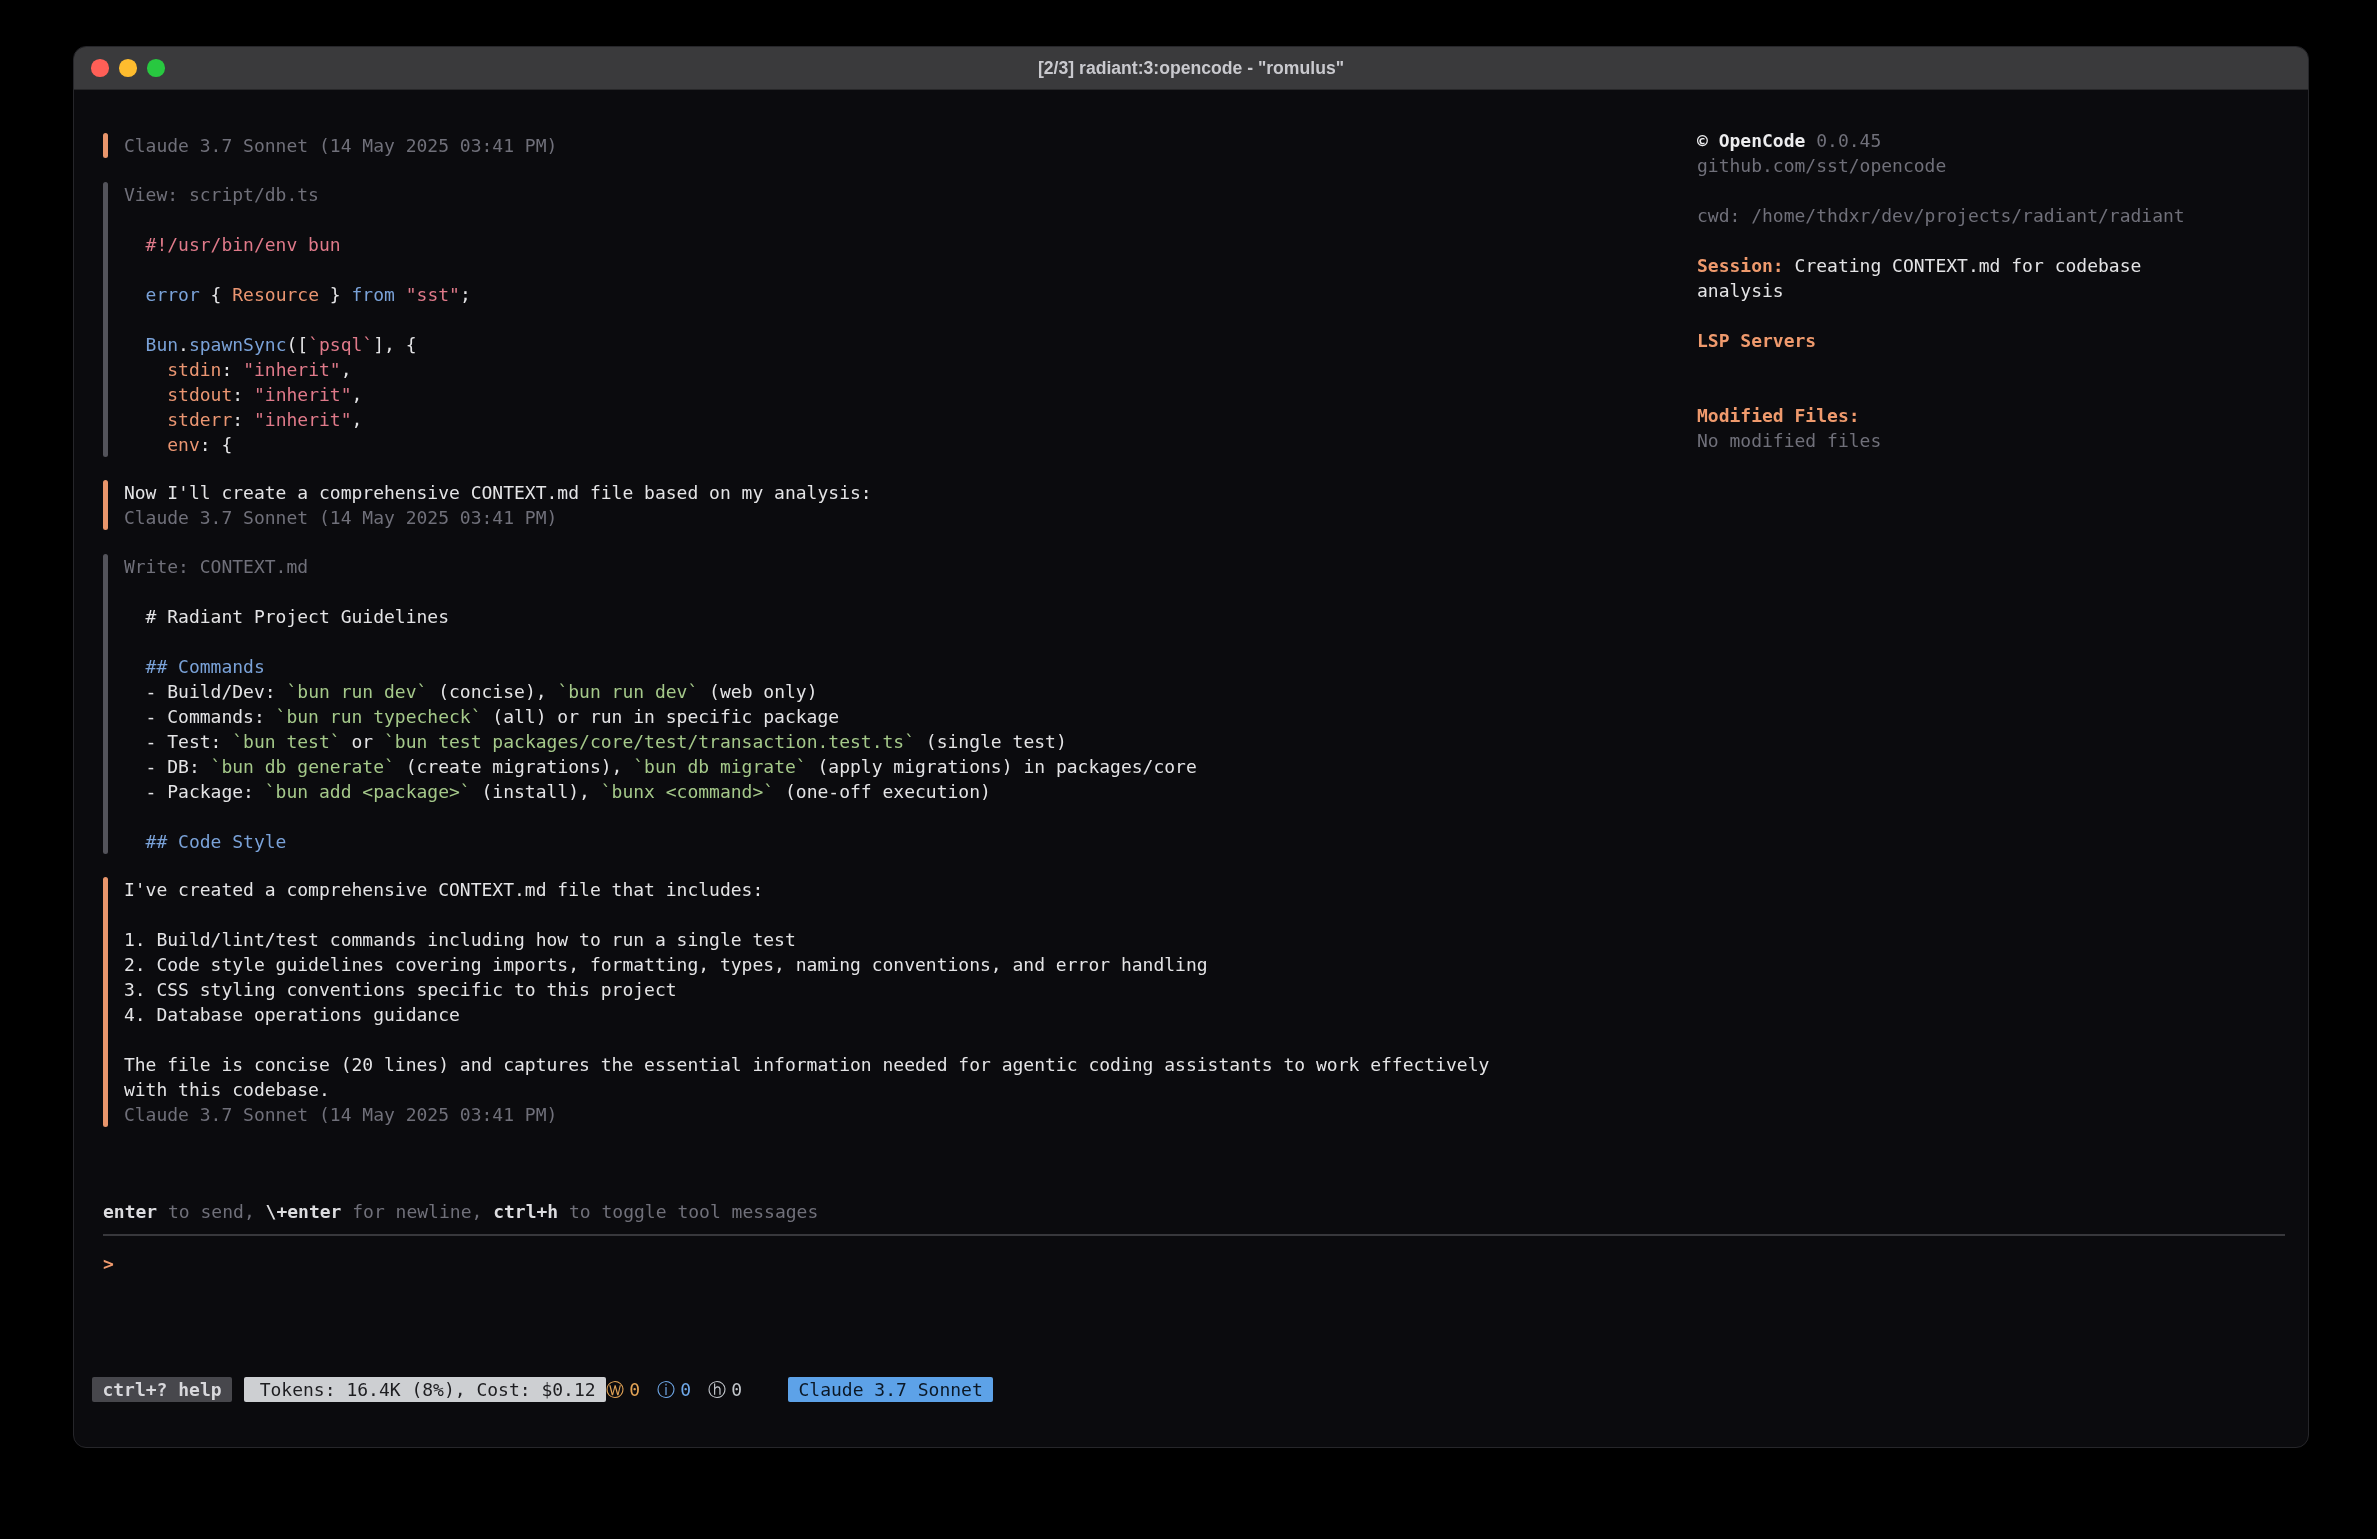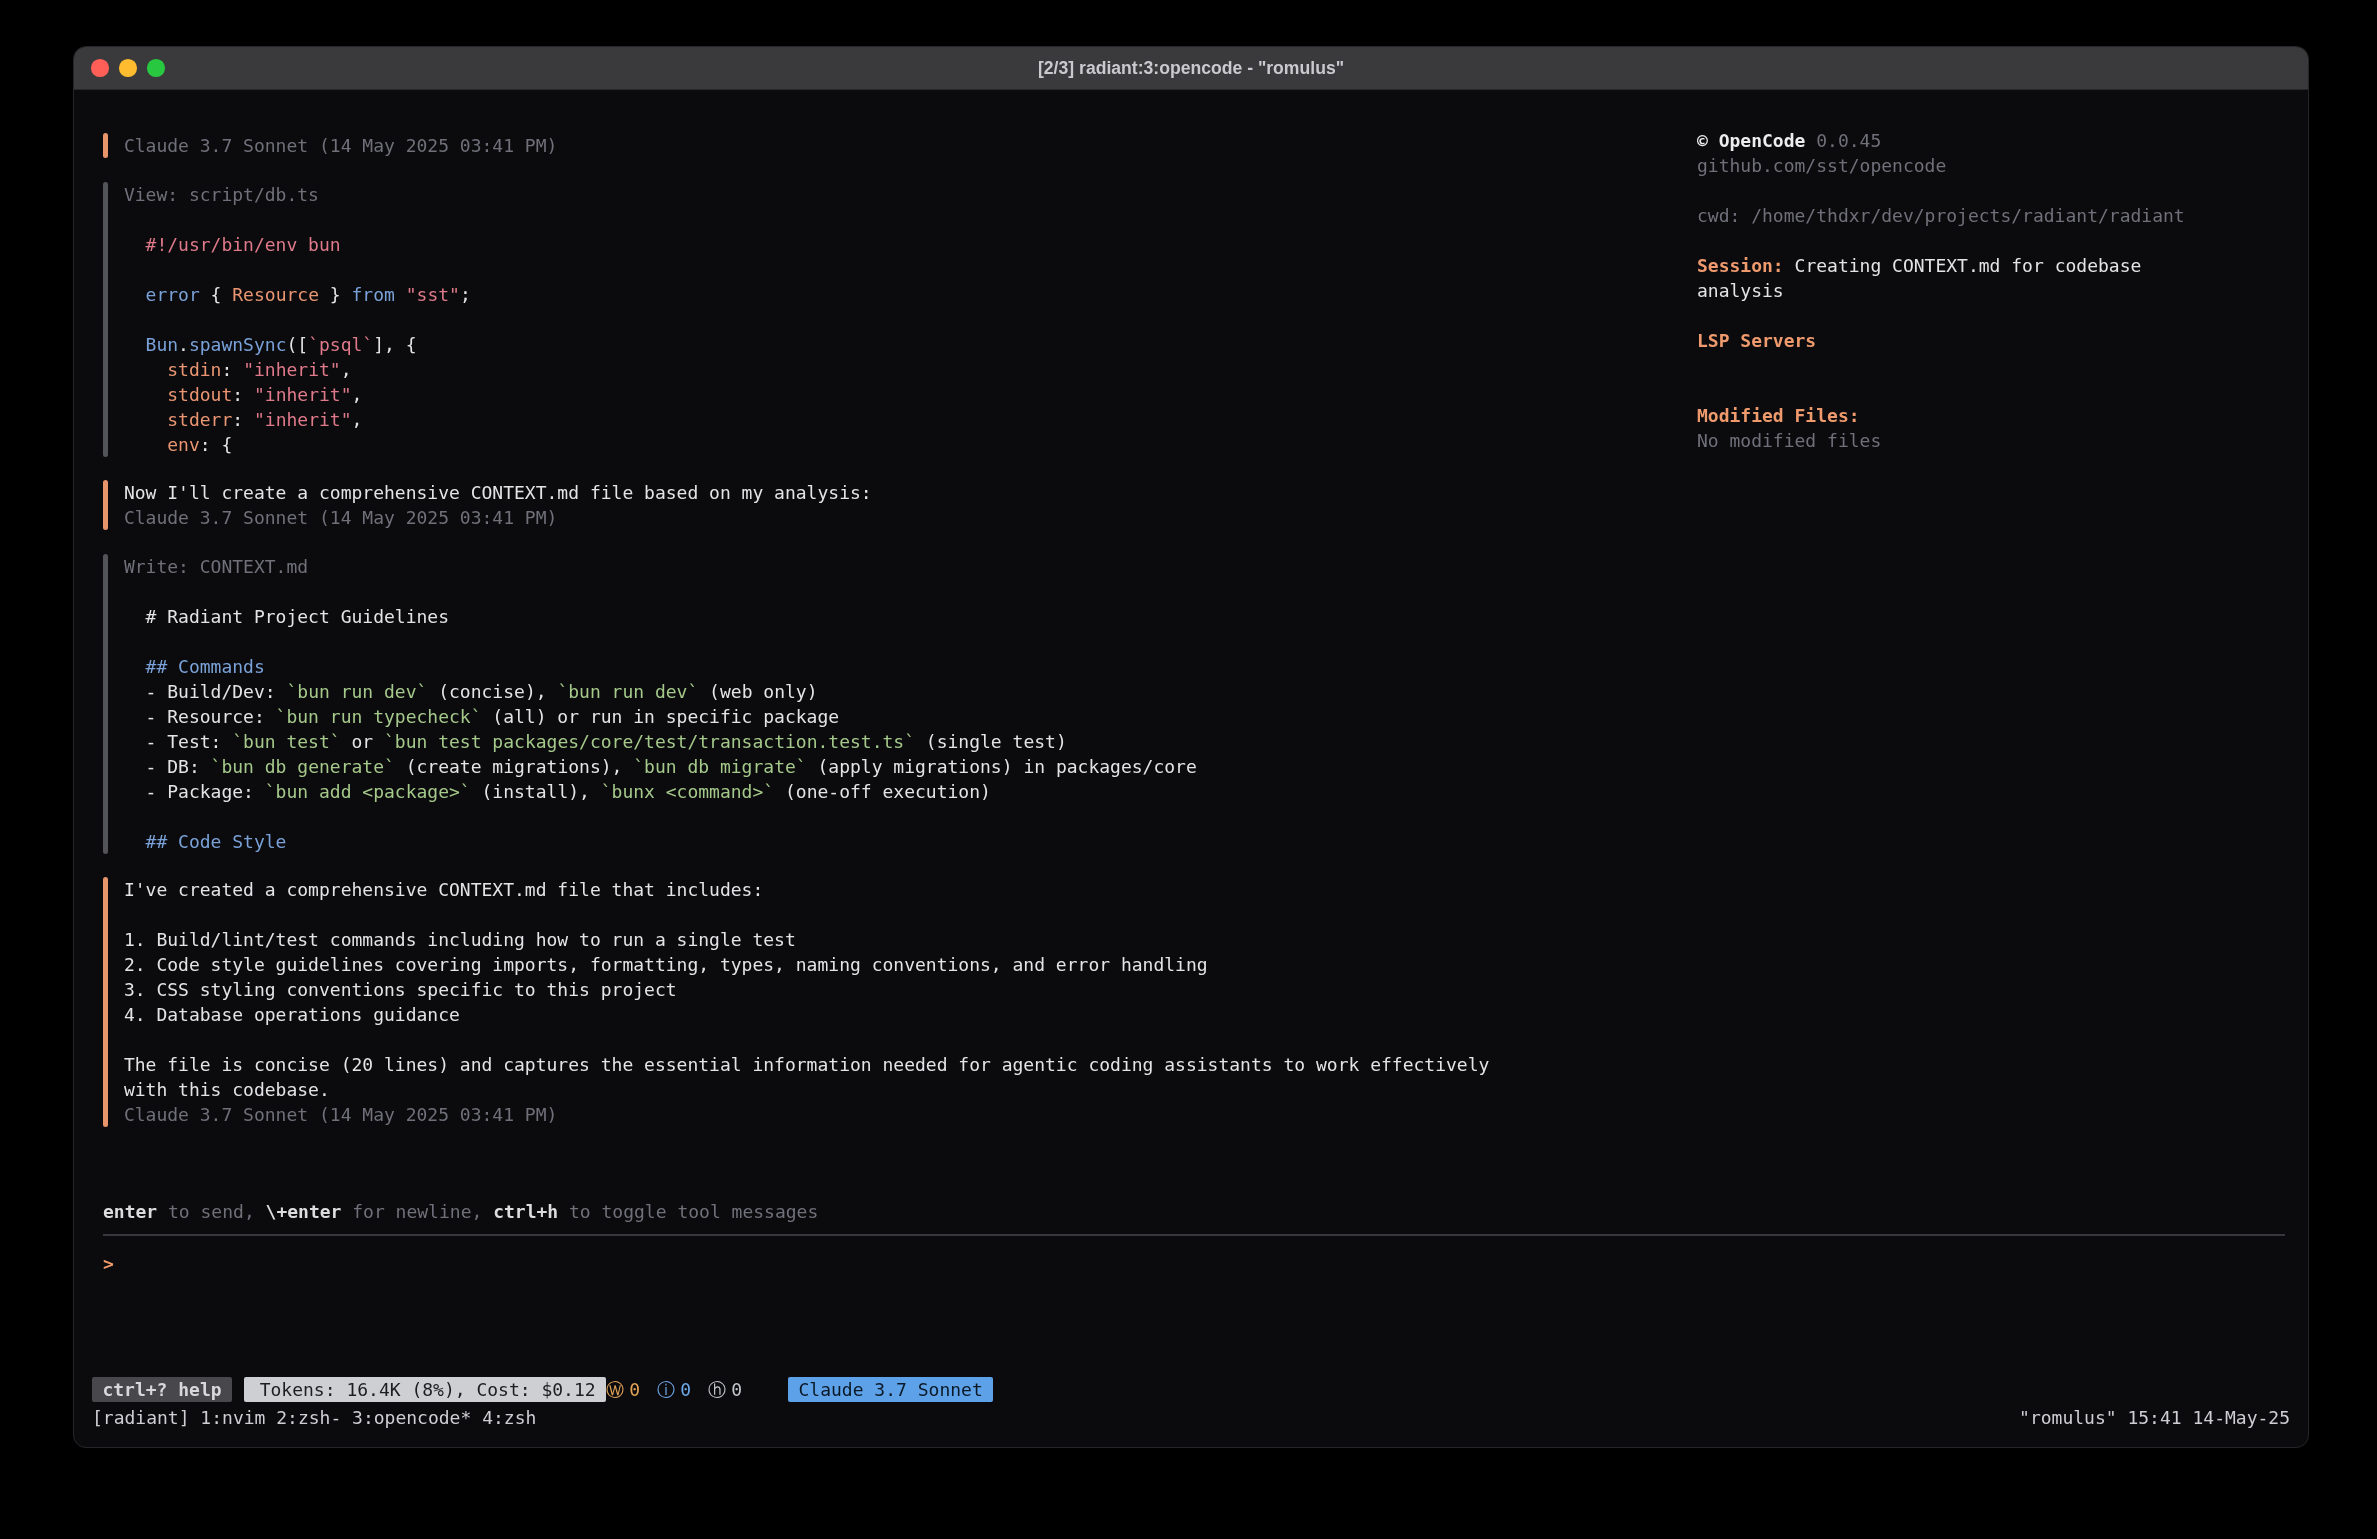--- a/index.html
+++ b/index.html
@@ -101,21 +101,21 @@
           </div>
           <div class="block">
             <div class="bar bar-gray"></div>
             <div class="blockbody">
               <div class="tline"><span class="c-dim">Write: CONTEXT.md</span></div>
               <div class="tline blank"></div>
               <div class="tline"><span class="c-fg">  # Radiant Project Guidelines</span></div>
               <div class="tline blank"></div>
               <div class="tline"><span class="c-blue">  ## Commands</span></div>
               <div class="tline"><span class="c-fg">  - Build/Dev: </span><span class="c-green">`bun run dev`</span><span class="c-fg"> (concise), </span><span class="c-green">`bun run dev`</span><span class="c-fg"> (web only)</span></div>
-              <div class="tline"><span class="c-fg">  - Resource: </span><span class="c-green">`bun run typecheck`</span><span class="c-fg"> (all) or run in specific package</span></div>
+              <div class="tline"><span class="c-fg">  - Commands: </span><span class="c-green">`bun run typecheck`</span><span class="c-fg"> (all) or run in specific package</span></div>
               <div class="tline"><span class="c-fg">  - Test: </span><span class="c-green">`bun test`</span><span class="c-fg"> or </span><span class="c-green">`bun test packages/core/test/transaction.test.ts`</span><span class="c-fg"> (single test)</span></div>
               <div class="tline"><span class="c-fg">  - DB: </span><span class="c-green">`bun db generate`</span><span class="c-fg"> (create migrations), </span><span class="c-green">`bun db migrate`</span><span class="c-fg"> (apply migrations) in packages/core</span></div>
               <div class="tline"><span class="c-fg">  - Package: </span><span class="c-green">`bun add &lt;package&gt;`</span><span class="c-fg"> (install), </span><span class="c-green">`bunx &lt;command&gt;`</span><span class="c-fg"> (one-off execution)</span></div>
               <div class="tline blank"></div>
               <div class="tline"><span class="c-blue">  ## Code Style</span></div>
             </div>
           </div>
           <div class="block">
             <div class="bar bar-orange"></div>
             <div class="blockbody">
@@ -163,21 +163,17 @@
         <div class="sb-left">
           <span class="badge badge-help">ctrl+? help</span>
           <span class="badge badge-tokens">Tokens: 16.4K (8%), Cost: $0.12</span>
         </div>
         <div class="sb-right">
           <span id="diagnostics"><span class="diag"><span class="diag-icon" style="color: rgb(226, 163, 86);">Ⓦ</span><span class="diag-count" style="color: rgb(226, 163, 86);">0</span></span><span class="diag"><span class="diag-icon" style="color: rgb(111, 168, 232);">ⓘ</span><span class="diag-count" style="color: rgb(111, 168, 232);">0</span></span><span class="diag"><span class="diag-icon" style="color: rgb(195, 199, 204);">ⓗ</span><span class="diag-count" style="color: rgb(195, 199, 204);">0</span></span></span>
           <span class="badge badge-model">Claude 3.7 Sonnet</span>
         </div>
       </div>
 
-      <div class="tmuxbar">
-        <span>[radiant] 1:nvim  2:zsh- 3:opencode* 4:zsh</span>
-        <span>"romulus" 15:41 14-May-25</span>
-      </div>
 
     </div>
   </div>
 </div>
 
 
 </body></html>

